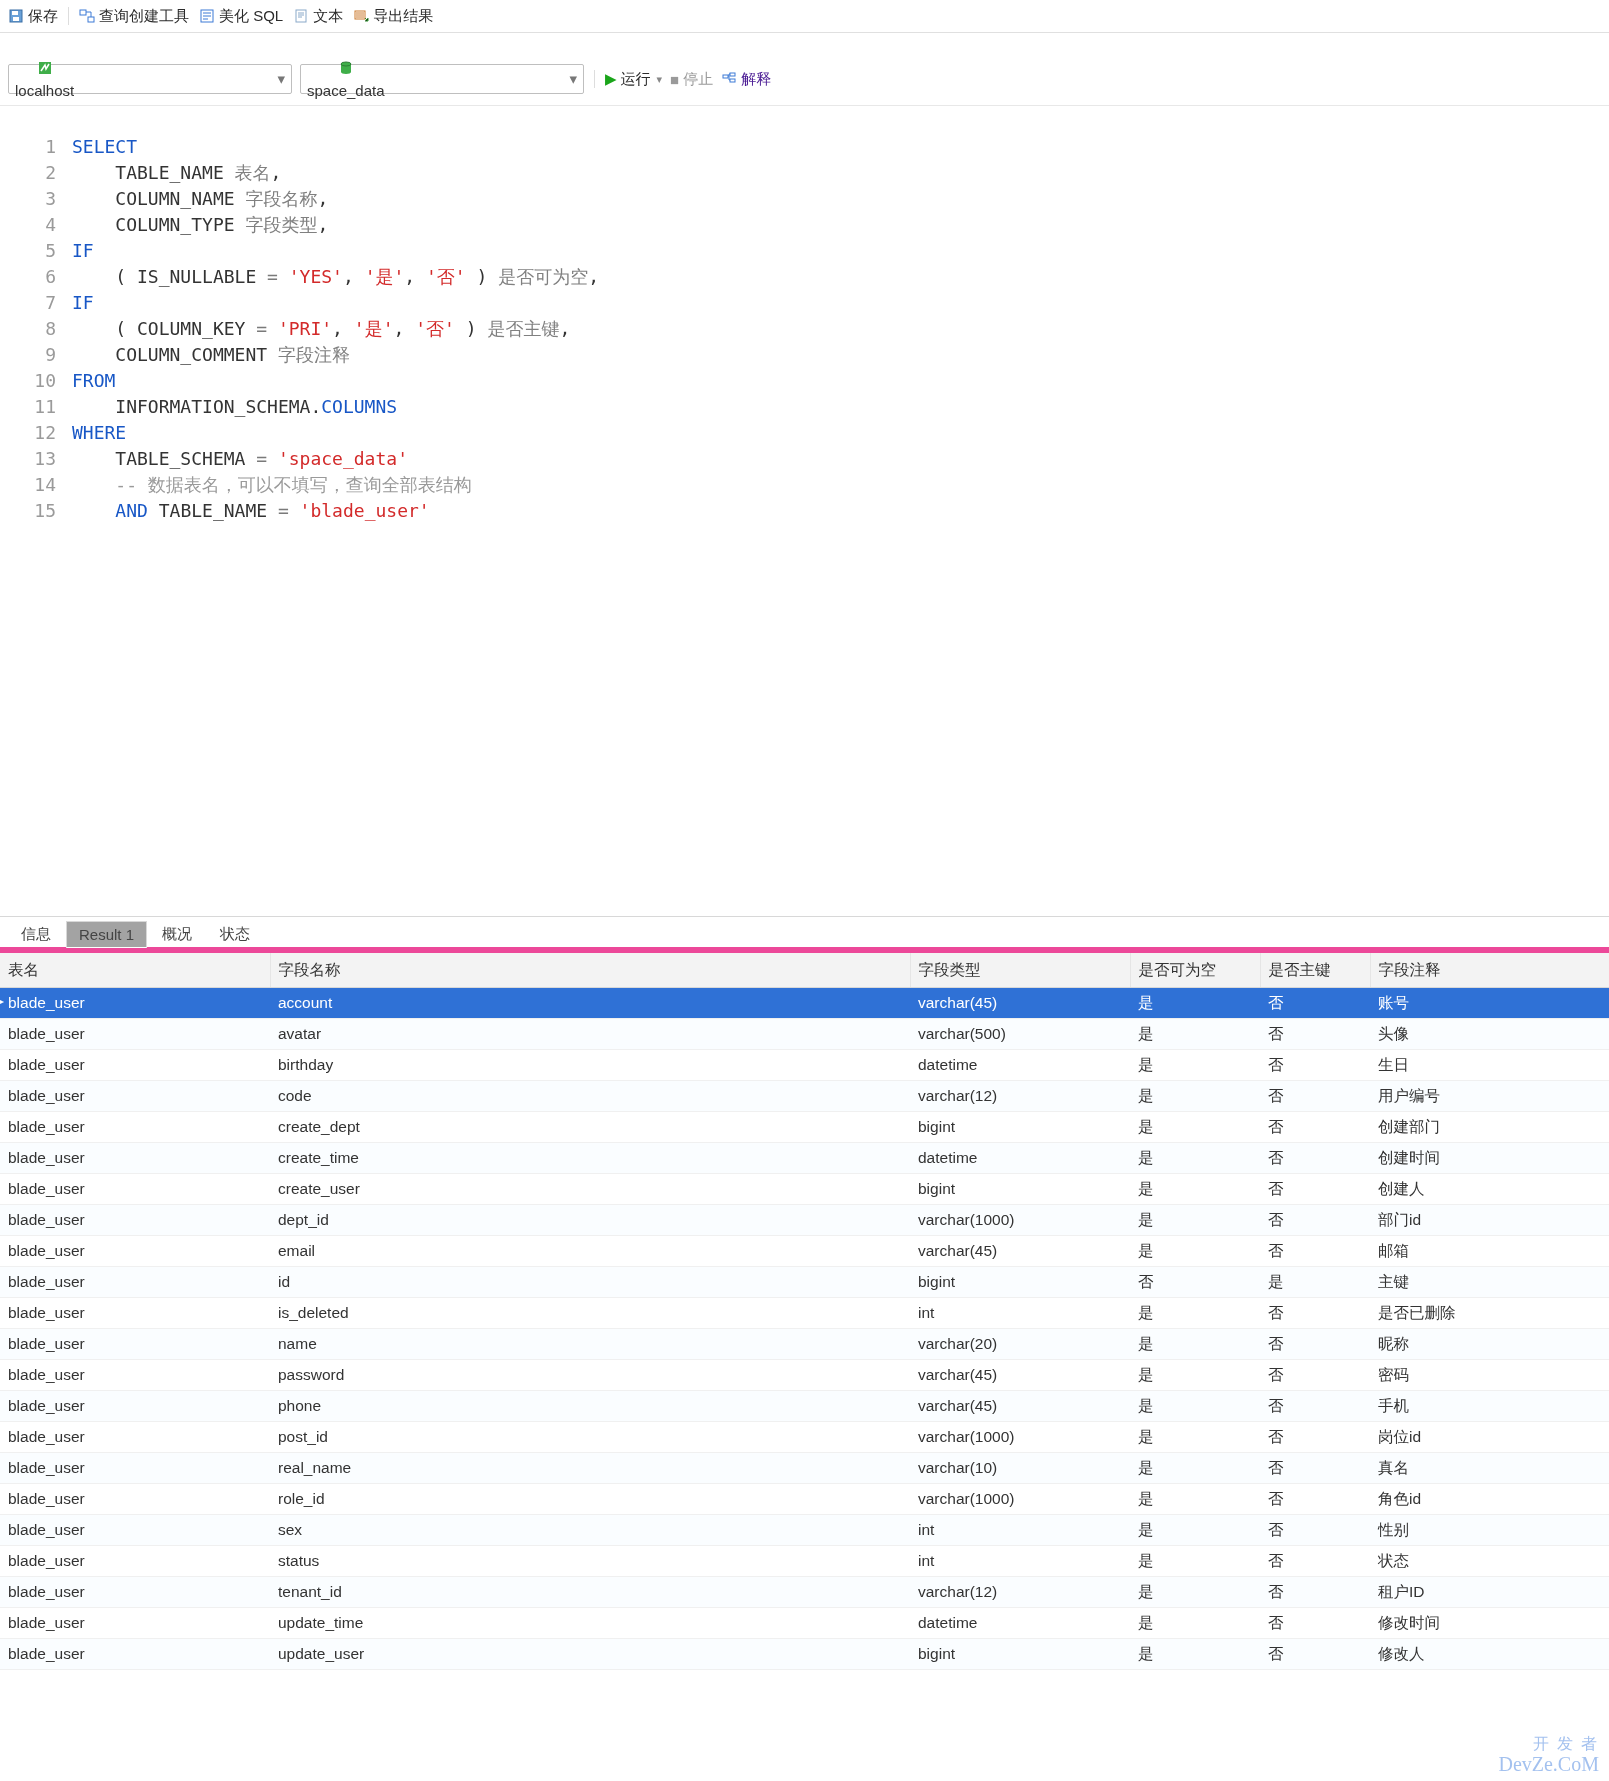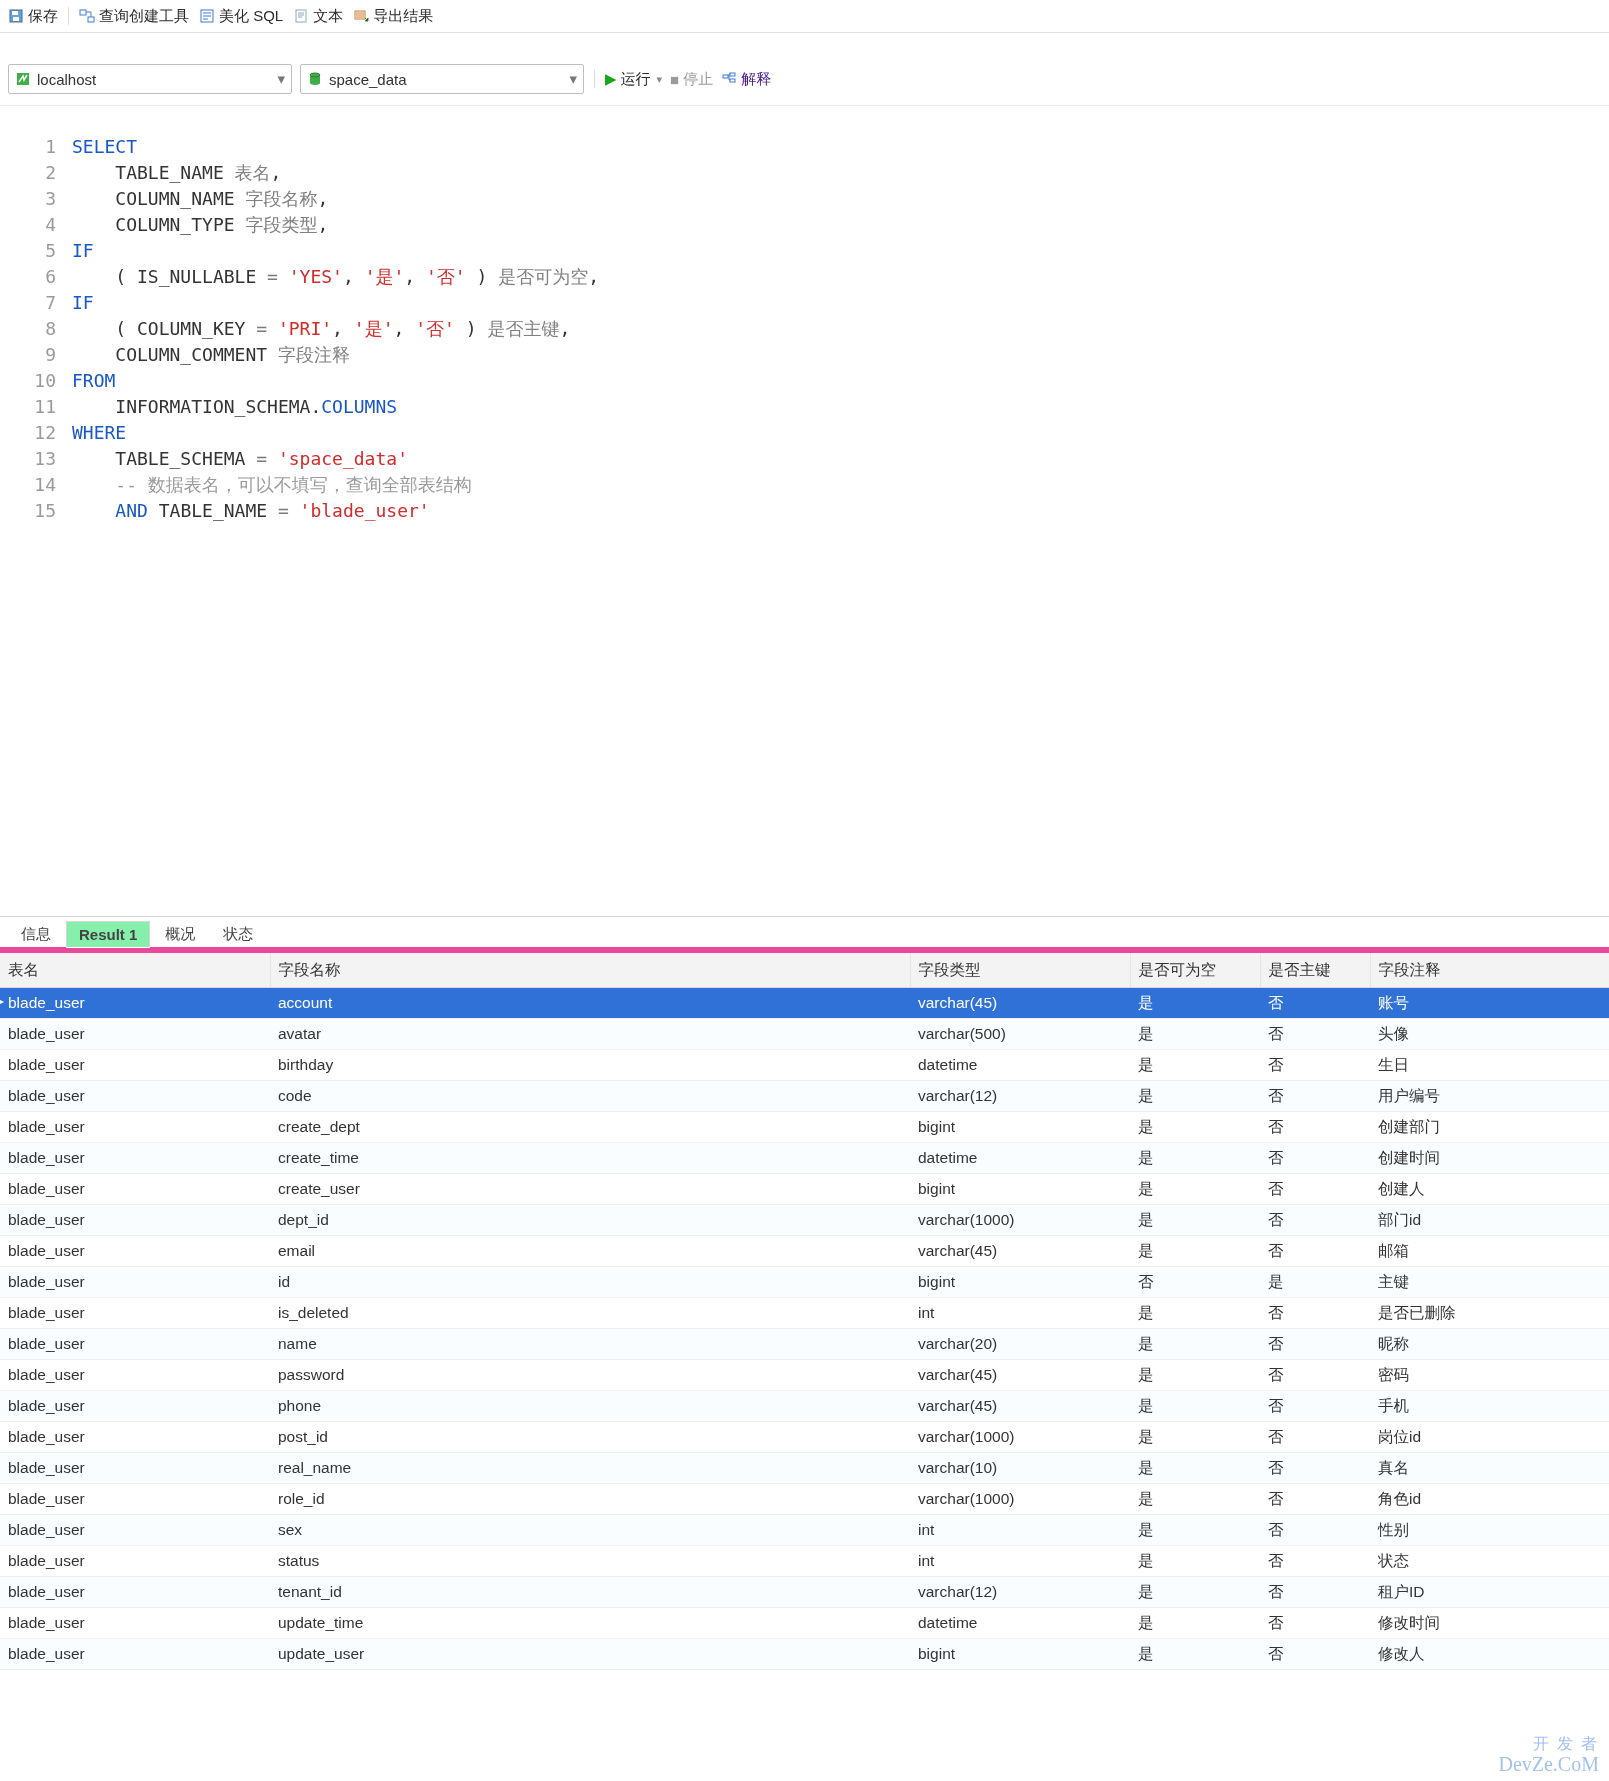--- a/index.html
+++ b/index.html
@@ -8,42 +8,42 @@
   .toolbar{display:flex;align-items:center;gap:6px;padding:2px 6px;border-bottom:1px solid #e0e0e0;height:28px;font-size:15px;color:#2b2b2b;}
   .tb-item{display:flex;align-items:center;gap:4px;padding:0 2px;}
   .tb-sep{width:1px;height:18px;background:#ddd;margin:0 2px;}
   .tb-icon{width:16px;height:16px;display:inline-flex;align-items:center;justify-content:center;}
   
   .runbar{display:flex;align-items:center;gap:8px;padding:6px 8px;border-bottom:1px solid #e8e8e8;height:40px;}
   .combo{display:flex;align-items:center;justify-content:space-between;border:1px solid #bfbfbf;border-radius:2px;height:28px;padding:0 6px;background:#fff;}
   .combo .chev{margin-left:6px;color:#777;}
   .combo.conn{width:270px;}
   .combo.db{width:270px;text-align:center;}
-  .combo .label{display:flex;align-items:center;gap:6px;overflow:hidden;white-space:nowrap;}
+  .combo .label{display:flex;align-items:center;gap:6px;overflow:hidden;white-space:nowrap;flex-direction:column;}
   .run-btn{display:flex;align-items:center;gap:4px;color:#2b2b2b;}
   .run-btn .tri{color:#1aa51a;}
   .stop-btn{display:flex;align-items:center;gap:4px;color:#9a9a9a;}
   .explain-btn{display:flex;align-items:center;gap:4px;color:#4c1d95;}
   
   .editor-wrap{display:flex;flex:0 0 auto;height:770px;overflow:hidden;font-family:Consolas,Menlo,monospace;font-size:18px;line-height:26px;}
   .gutter{width:56px;text-align:right;padding:8px 10px 8px 0;color:#9a9a9a;background:#fff;}
   .gutter div{height:26px;}
   .code{flex:1;padding:8px 0 8px 6px;white-space:pre;color:#333;}
   .code .line{height:26px;}
   .kw{color:#1857c6;}      
   .str{color:#d32a2a;}     
   .col{color:#1857c6;}     
   .cmt{color:#9a9a9a;}     
   .op{color:#7a7a7a;}      
   .cjk{color:#808080;}     
   
   .lower{flex:1;border-top:1px solid #d8d8d8;display:flex;flex-direction:column;}
   .tabs{display:flex;align-items:flex-end;height:30px;border-bottom:6px solid #ec4899;padding-left:8px;gap:2px;font-size:15px;}
   .tab{padding:4px 12px;border:1px solid transparent;border-bottom:none;color:#444;position:relative;top:1px;}
-  .tab.active{background:#86efac;border-color:#d8d8d8;border-bottom:1px solid #fff;font-weight:bold;}
+  .tab.active{background:#a3a3a3;border-color:#d8d8d8;border-bottom:1px solid #fff;}
   
   .grid{flex:1;overflow:auto;}
   table{border-collapse:collapse;width:100%;table-layout:fixed;font-size:15.5px;}
   thead th{text-align:left;font-weight:400;color:#333;background:#f3f3f3;border-bottom:1px solid #d8d8d8;border-right:1px solid #e5e5e5;padding:4px 8px;height:26px;}
   tbody td{border-bottom:1px solid #f0f0f0;padding:3px 8px;height:24px;white-space:nowrap;overflow:hidden;text-overflow:ellipsis;}
   tbody tr:nth-child(even){background:#fafdff;}
   tbody tr.selected td{background:#2f71d6;color:#fff;}
   tbody tr.selected td:first-child{position:relative;}
   tbody tr.selected td:first-child::before{content:"▸";position:absolute;left:-2px;color:#fff;font-size:12px;}
   col.c1{width:270px;} col.c2{width:640px;} col.c3{width:220px;} col.c4{width:130px;} col.c5{width:110px;} col.c6{width:239px;}

